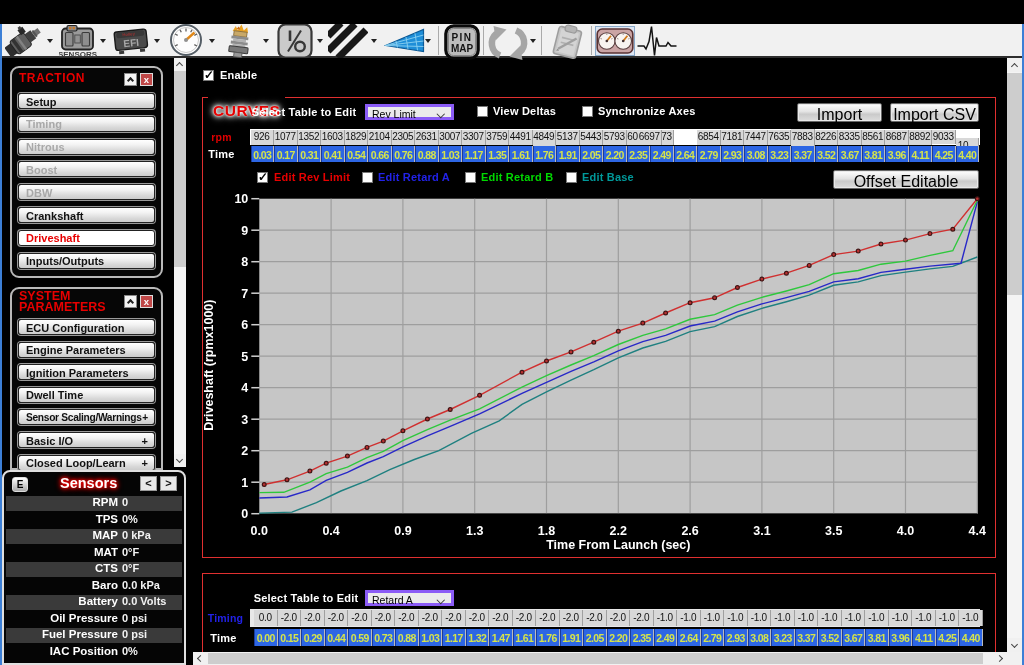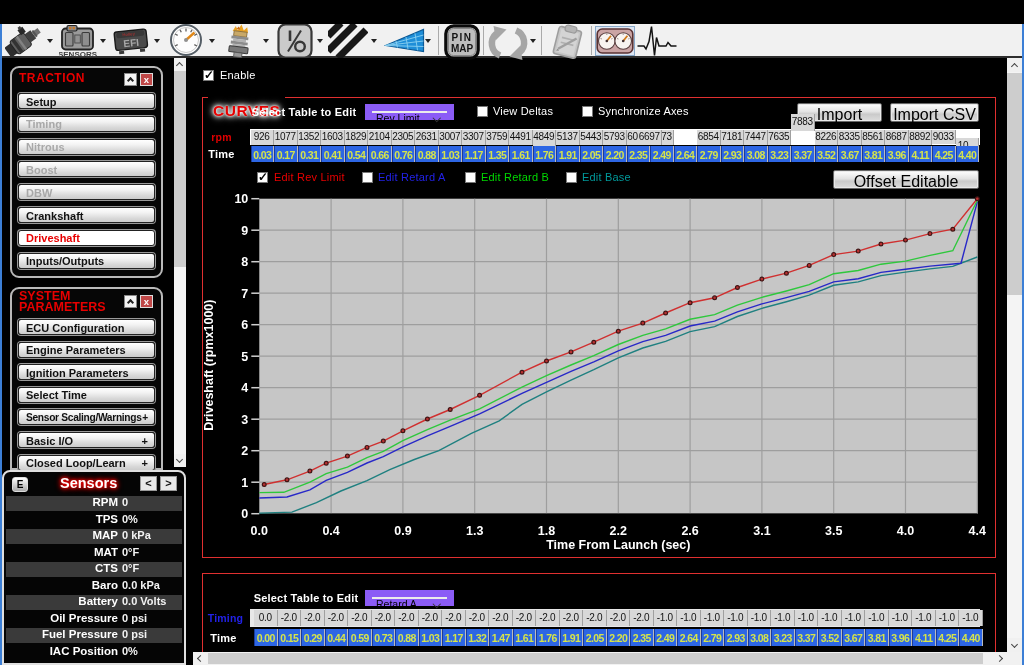--- a/index.html
+++ b/index.html
@@ -35,24 +35,24 @@
 .ch.r {transform:rotate(45deg)}
 .thumb {position:absolute;background:#cdcdcd}
 
 #sensors {position:absolute;left:2px;top:470px;width:184px;height:195px;background:#050505;border:2px solid #e0e0e0;border-radius:8px 8px 0 0;z-index:5}
 .srow {position:absolute;left:2px;width:176px;height:14.5px}
 .slab {position:absolute;right:64px;font-weight:bold;font-size:11.5px;color:#fff;white-space:nowrap}
 .sval {position:absolute;left:116px;font-weight:bold;font-size:11px;color:#f2f2f2;white-space:nowrap}
 
 .cbx {position:absolute;width:11px;height:11px;background:#fff;border:1px solid #777}
 .chk::after {content:"\2713";position:absolute;left:0px;top:-3px;font-size:12px;font-weight:bold;color:#000}
-.wlab {position:absolute;font-weight:normal;font-size:11px;letter-spacing:0.2px;color:#fff;white-space:nowrap}
+.wlab {position:absolute;font-weight:bold;font-size:11px;letter-spacing:0.2px;color:#fff;white-space:nowrap}
 .rpanel {position:absolute;border:1px solid #e03030;background:transparent}
 .gtitle {position:absolute;font-weight:bold;color:#e80000;background:#000;padding:16px 5px;text-shadow:0 0 2px #fff,0 0 4px #fff,0 0 6px #fff,0 0 8px #fff;white-space:nowrap}
-.combo {position:absolute;background:#ebebeb;border:7px solid #8b5cf6;font-size:10.5px;color:#000;padding:1.5px 0 0 4px}
+.combo {position:absolute;background:#ebebeb;border:3px solid #8b5cf6;font-size:10.5px;color:#000;padding:1.5px 0 0 4px}
 .combo::after {content:"";position:absolute;right:8px;top:4.5px;width:4.5px;height:4.5px;border-right:1.4px solid #333;border-bottom:1.4px solid #333;transform:rotate(45deg)}
 .btn {position:absolute;background:linear-gradient(180deg,#fff,#e3e3e3 45%,#cacaca 60%,#dcdcdc);border:1px solid #666;box-shadow:0 0 0 1px #e9e9e9 inset;border-radius:2px;font-weight:normal;font-size:16px;color:#000;text-align:center}
 .cell {position:absolute;text-align:center;white-space:nowrap;overflow:hidden}
 .cg {background:#d8d8d8;color:#111;border-right:1px solid #a0a0a0;padding-top:1.5px;font-weight:normal;font-size:10px;letter-spacing:-0.3px}
 .cb {background:#2d66e4;color:#d6e44a;border-right:1px solid #bbb;border-left:1px solid #1a3c9a;padding-top:3px;font-weight:bold;font-size:10.5px;letter-spacing:-0.6px}
 .rowlab {position:absolute;font-weight:bold;font-size:11px;letter-spacing:0.2px;white-space:nowrap;text-align:center}
 </style></head><body>
 <div id="win">
 <div class="toolbar">
 <div class="tbi" style="left:5px;width:38px"><svg width="38" height="34" viewBox="0 0 38 34">
@@ -213,21 +213,21 @@
 
 <div class="panel" style="left:10px;top:287px;width:153px;height:183px;border-radius:9px 9px 0 0">
 <div class="ptitle" style="top:2px;font-size:12.5px;line-height:11px">SYSTEM<br>PARAMETERS</div>
 <div class="pbtn up" style="right:24px;top:6px">
         <div class="chev"></div>
       </div>
 <div class="pbtn cl" style="right:8px;top:6px">x</div>
 <div class="sbtn" style="top:30px;">ECU Configuration</div>
 <div class="sbtn" style="top:52.6px;">Engine Parameters</div>
 <div class="sbtn" style="top:75.2px;">Ignition Parameters</div>
-<div class="sbtn" style="top:97.80000000000001px;">Select Time</div>
+<div class="sbtn" style="top:97.80000000000001px;">Dwell Time</div>
 <div class="sbtn" style="top:120.4px;font-size:10.2px;letter-spacing:-0.3px;">Sensor Scaling/Warnings<span class="plus">+</span></div>
 <div class="sbtn" style="top:143.0px;">Basic I/O<span class="plus">+</span></div>
 <div class="sbtn" style="top:165.6px;">Closed Loop/Learn<span class="plus">+</span></div>
 </div>
 
 <div class="scroll" style="left:174px;top:58px;width:12px;height:409px"></div>
 <div class="thumb" style="left:174px;top:71px;width:12px;height:196px"></div>
 <div class="sarr" style="left:174px;top:58px;width:12px;height:13px"></div>
     <div class="ch u" style="left:177px;top:63px"></div>
 <div class="sarr" style="left:174px;top:454px;width:12px;height:13px"></div>
@@ -312,21 +312,21 @@
 <div class="cell cg" style="left:556.0px;top:129.5px;width:23.5px;height:15px">5137</div>
 <div class="cell cg" style="left:579.5px;top:129.5px;width:23.5px;height:15px">5443</div>
 <div class="cell cg" style="left:603.0px;top:129.5px;width:23.5px;height:15px">5793</div>
 <div class="cell cg" style="left:626.5px;top:129.5px;width:23.5px;height:15px">6052</div>
 <div class="cell cg" style="left:650.0px;top:129.5px;width:23.5px;height:15px">6373</div>
 <div class="cell cg" style="left:638px;top:129.5px;width:23.5px;height:15px">6697</div>
 <div class="cell cg" style="left:697.0px;top:129.5px;width:23.5px;height:15px">6854</div>
 <div class="cell cg" style="left:720.5px;top:129.5px;width:23.5px;height:15px">7181</div>
 <div class="cell cg" style="left:744.0px;top:129.5px;width:23.5px;height:15px">7447</div>
 <div class="cell cg" style="left:767.5px;top:129.5px;width:23.5px;height:15px">7635</div>
-<div class="cell cg" style="left:791.0px;top:114px;width:23.5px;height:17px">7883</div>
+<div class="cell cg" style="left:791.0px;top:129px;width:23.5px;height:17px">7883</div>
 <div class="cell cg" style="left:814.5px;top:129.5px;width:23.5px;height:15px">8226</div>
 <div class="cell cg" style="left:838.0px;top:129.5px;width:23.5px;height:15px">8335</div>
 <div class="cell cg" style="left:861.5px;top:129.5px;width:23.5px;height:15px">8561</div>
 <div class="cell cg" style="left:885.0px;top:129.5px;width:23.5px;height:15px">8687</div>
 <div class="cell cg" style="left:908.5px;top:129.5px;width:23.5px;height:15px">8892</div>
 <div class="cell cg" style="left:932.0px;top:129.5px;width:23.5px;height:14px">9033</div>
 <div class="cell cg" style="left:955.5px;top:138px;width:23.5px;height:15px">10...</div>
 <div class="rowlab" style="left:200px;top:148px;width:43px;color:#fff;font-size:11px">Time</div>
 <div class="cell cb" style="left:250.5px;top:145.5px;width:23.5px;height:16px">0.03</div>
 <div class="cell cb" style="left:274.0px;top:145.5px;width:23.5px;height:16px">0.17</div>

